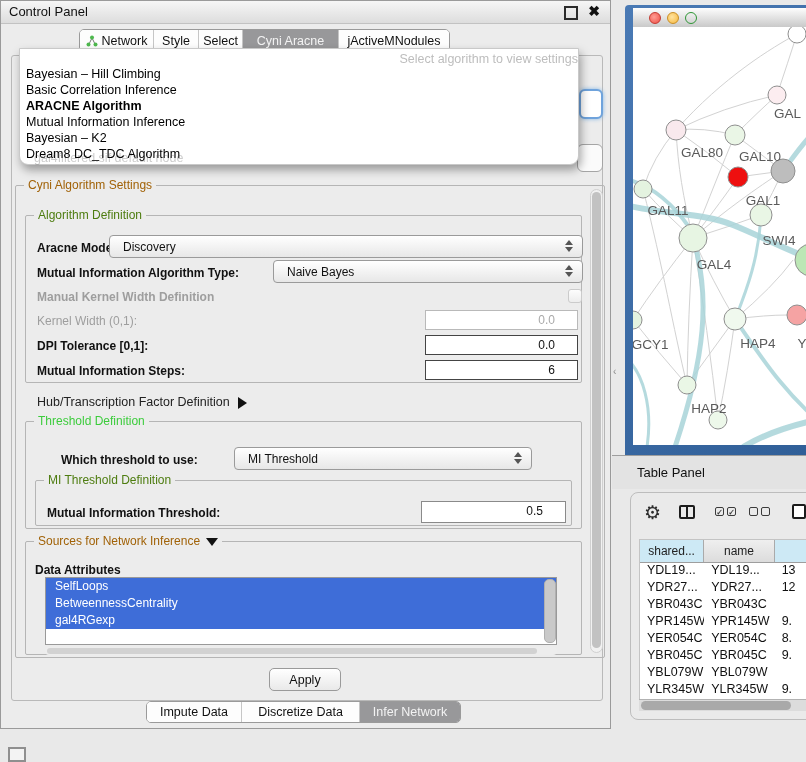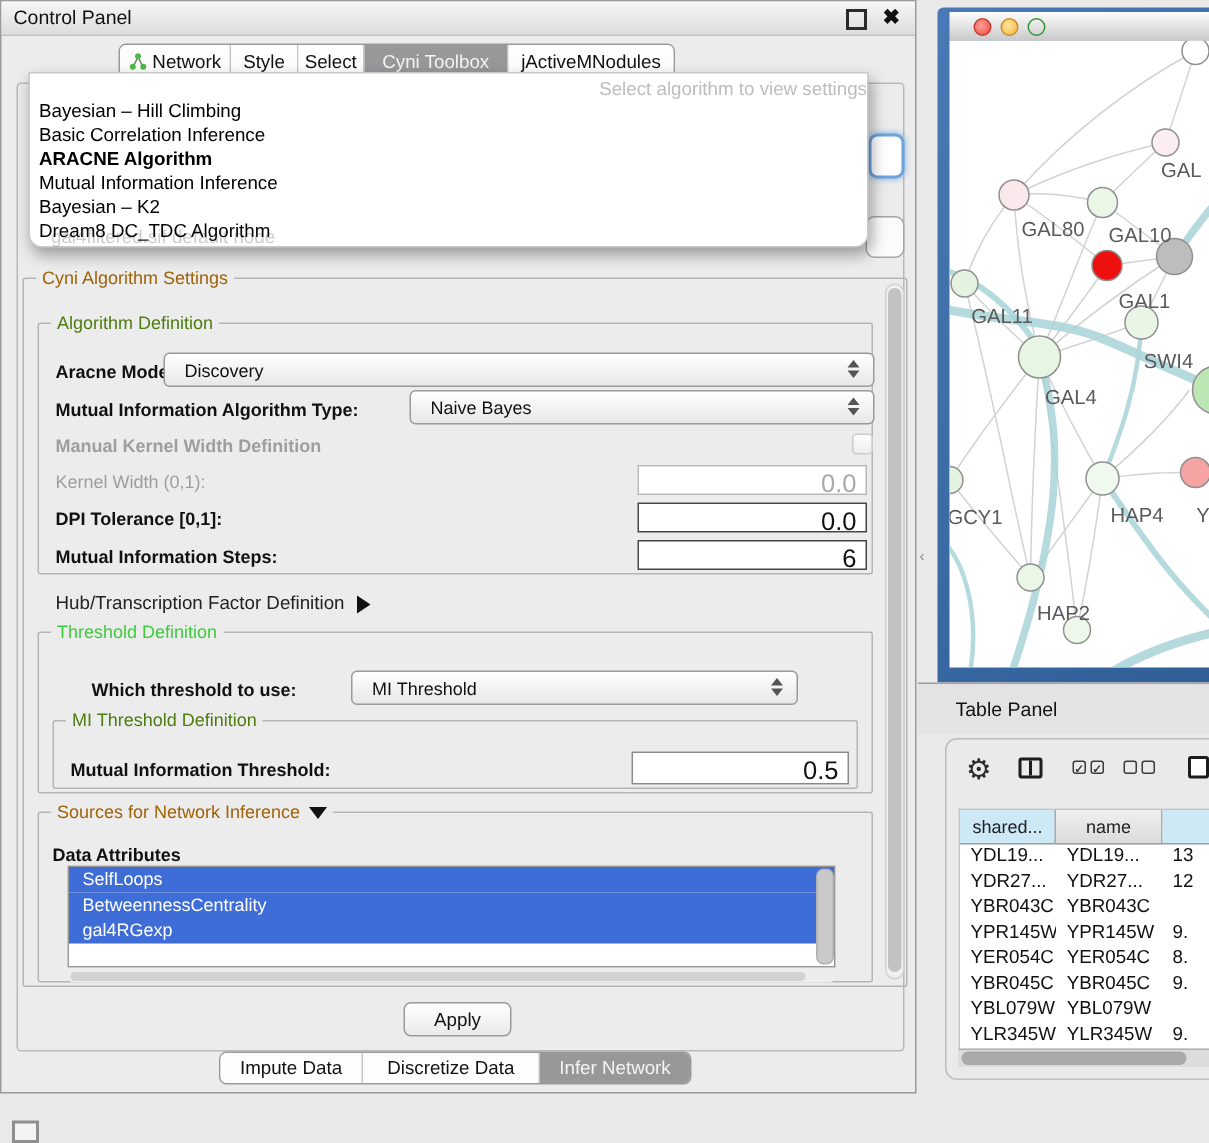--- a/index.html
+++ b/index.html
@@ -52,21 +52,21 @@
   .lbl.plain{font-weight:normal;font-size:12.5px;color:#222;}
 
   .combo{position:absolute;height:23px;border:1px solid #9a9a9a;border-radius:4px;
          background:linear-gradient(#ffffff,#e7e7e7);box-sizing:border-box;
          display:flex;align-items:center;font-size:12px;color:#111;padding-left:13px;}
   .spinner{position:absolute;right:9px;top:4px;display:flex;flex-direction:column;gap:2px;}
   .spin-up{width:0;height:0;border-left:4px solid transparent;border-right:4px solid transparent;border-bottom:5px solid #555;}
   .spin-dn{width:0;height:0;border-left:4px solid transparent;border-right:4px solid transparent;border-top:5px solid #555;}
 
   .tfield{position:absolute;height:20px;background:#fff;border:1px solid #444;box-sizing:border-box;
-          font-size:17px;color:#111;text-align:right;padding:2px 6px 0 0;}
+          font-size:12px;color:#111;text-align:right;padding:2px 22px 0 0;}
   .tfield.dis{border:1px solid #b9b9b9;color:#a9a9a9;}
 
   .checkbox{position:absolute;width:14px;height:14px;border:1px solid #cbcbcb;border-radius:3px;
             background:linear-gradient(#fdfdfd,#ededed);box-sizing:border-box;}
 
   .tri-right{display:inline-block;width:0;height:0;border-top:6px solid transparent;border-bottom:6px solid transparent;
              border-left:9px solid #111;margin-left:8px;vertical-align:middle;}
   .tri-down{display:inline-block;width:0;height:0;border-left:6px solid transparent;border-right:6px solid transparent;
             border-top:8px solid #111;margin-left:6px;vertical-align:middle;}
 
@@ -156,21 +156,21 @@
       </svg>
       <span>Network</span>
     </div>
     <div class="tab" style="width:45px">
         <span>Style</span>
       </div>
     <div class="tab" style="width:44px">
         <span>Select</span>
       </div>
     <div class="tab selected" style="width:96px">
-        <span>Cyni Toolbox</span>
+        <span>Cyni Aracne</span>
       </div>
     <div class="tab" style="width:110px">
         <span>jActiveMNodules</span>
       </div>
   </div>
 
   <div class="content-frame"></div>
   <div class="frag-blue"></div>
   <div class="frag-combo"></div>
 

